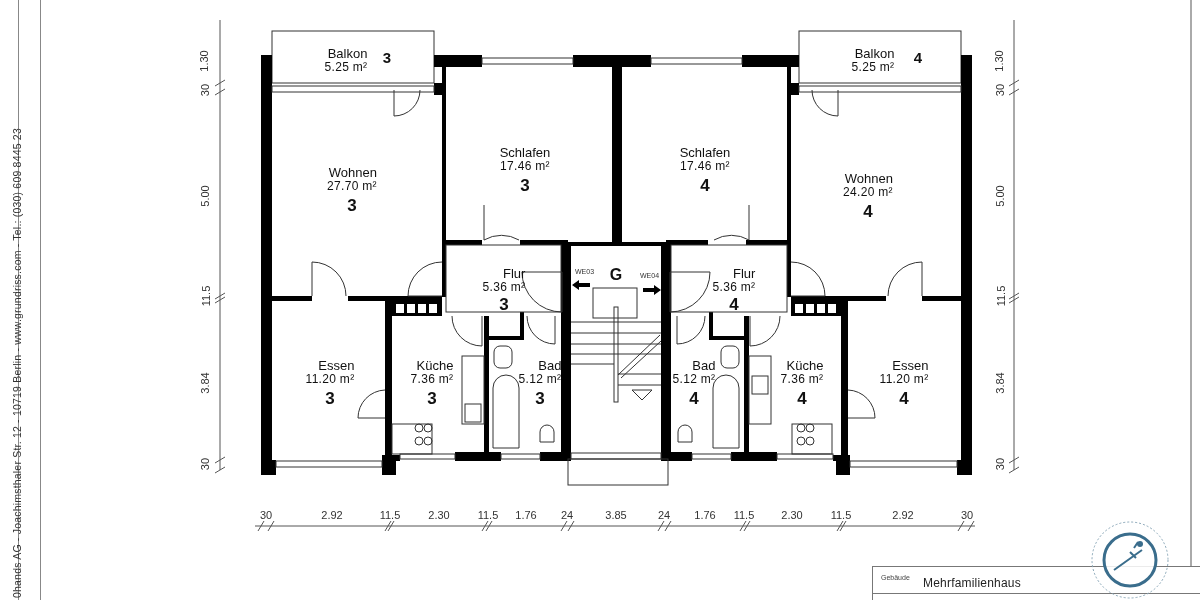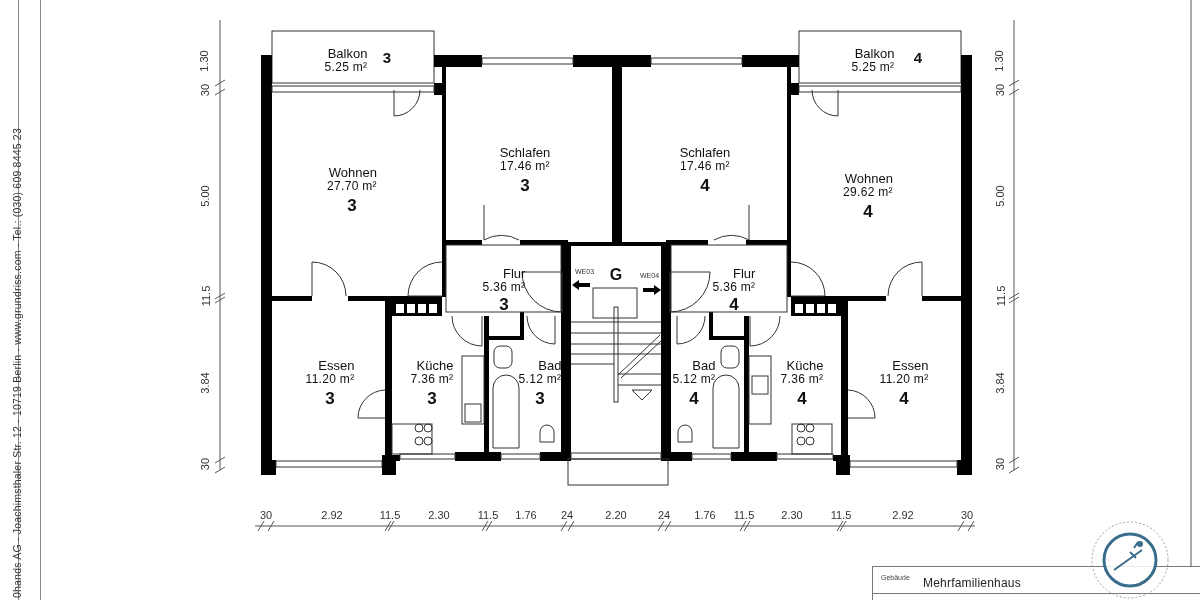--- a/index.html
+++ b/index.html
@@ -268,21 +268,21 @@
 <div class="lbl" style="left:873px;top:47px;">
   <span class="name">Balkon</span>
   <span class="area">5.25 m²</span>
 </div>
 <div class="lbl" style="left:918px;top:50px;">
     <span class="num" style="margin-top:0;font-size:15px;">4</span>
   </div>
 
 <div class="lbl" style="left:868px;top:172px;">
   <span class="name">Wohnen</span>
-  <span class="area">29.62 m²</span>
+  <span class="area">24.20 m²</span>
   <span class="num">4</span>
 </div>
 
 <div class="lbl" style="left:705px;top:146px;">
   <span class="name">Schlafen</span>
   <span class="area">17.46 m²</span>
   <span class="num">4</span>
 </div>
 
 <div class="lbl" style="left:734px;top:267px;">
@@ -315,21 +315,21 @@
 <div class="stair-lbl" style="left:575px;top:268px;">WE03</div>
 <div class="stair-lbl" style="left:640px;top:272px;">WE04</div>
 
 <div class="dim" style="left:266px;top:509px;">30</div>
 <div class="dim" style="left:332px;top:509px;">2.92</div>
 <div class="dim" style="left:390px;top:509px;">11.5</div>
 <div class="dim" style="left:439px;top:509px;">2.30</div>
 <div class="dim" style="left:488px;top:509px;">11.5</div>
 <div class="dim" style="left:526px;top:509px;">1.76</div>
 <div class="dim" style="left:567px;top:509px;">24</div>
-<div class="dim" style="left:616px;top:509px;">2.20</div>
+<div class="dim" style="left:616px;top:509px;">3.85</div>
 <div class="dim" style="left:664px;top:509px;">24</div>
 <div class="dim" style="left:705px;top:509px;">1.76</div>
 <div class="dim" style="left:744px;top:509px;">11.5</div>
 <div class="dim" style="left:792px;top:509px;">2.30</div>
 <div class="dim" style="left:841px;top:509px;">11.5</div>
 <div class="dim" style="left:903px;top:509px;">2.92</div>
 <div class="dim" style="left:967px;top:509px;">30</div>
 
 <div class="vdim" style="left:193px;top:55px;">1.30</div>
 <div class="vdim" style="left:199px;top:84px;">30</div>

